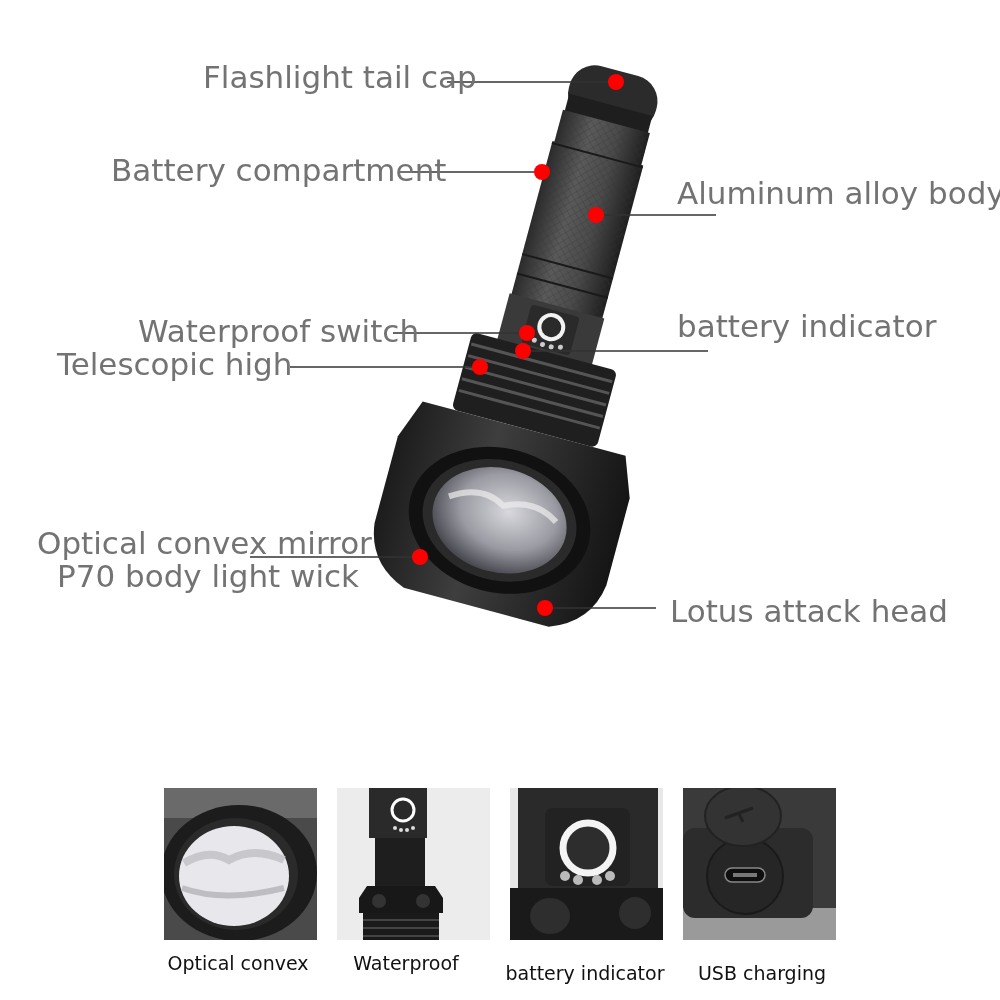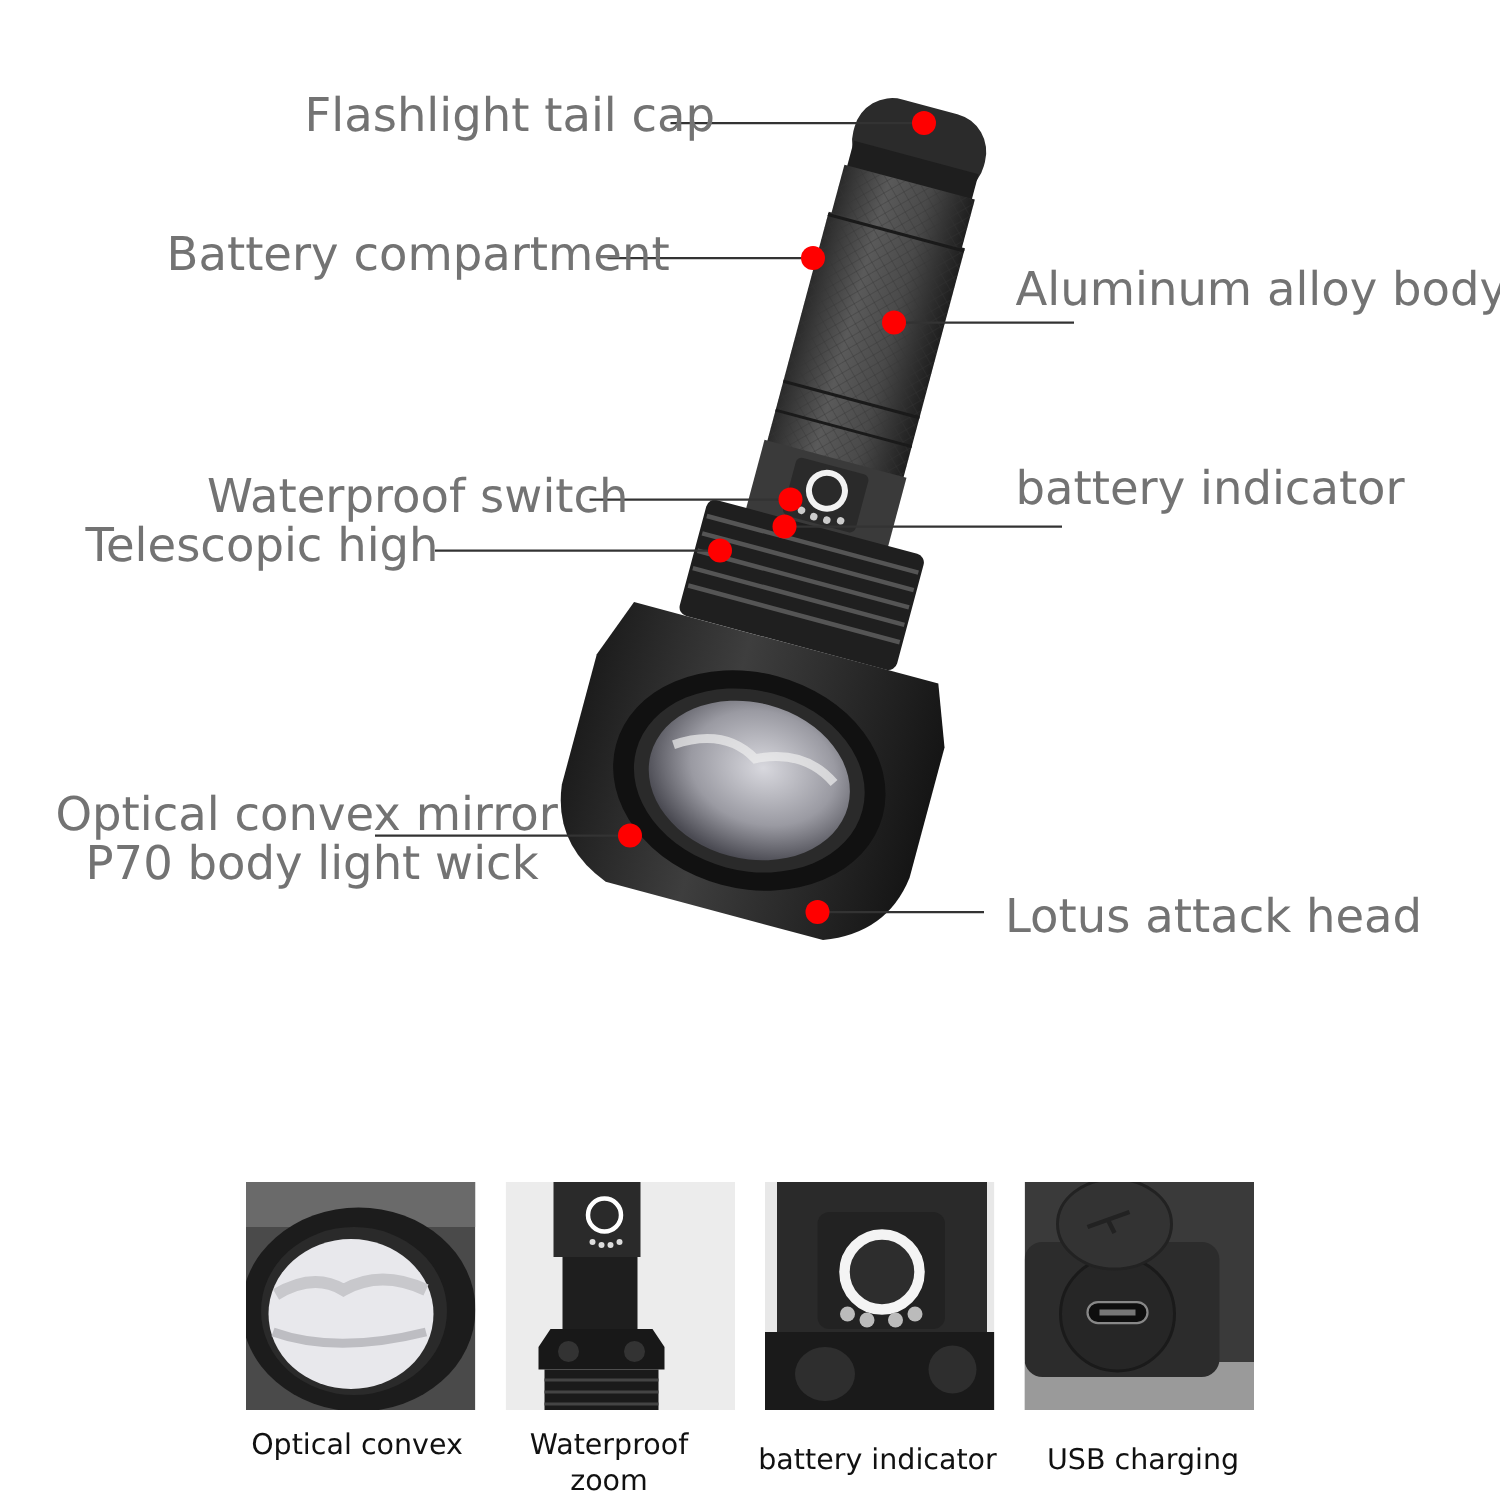--- a/index.html
+++ b/index.html
@@ -167,20 +167,19 @@
     <ellipse cx="60" cy="28" rx="38" ry="30" fill="#333" stroke="#222" stroke-width="2"></ellipse>
     <path d="M42 30 L70 20 M55 24 L60 34" stroke="#222" stroke-width="3" fill="none"></path>
   </svg>
 </div>
 
 <div class="caption" style="left:148px; top:952px;">
   <div>Optical convex</div>
 </div>
 <div class="caption" style="left:316px; top:952px;">
   <div>Waterproof</div>
-  <div>zoom</div>
 </div>
 <div class="caption" style="left:495px; top:962px;">
   <div>battery indicator</div>
 </div>
 <div class="caption" style="left:672px; top:962px;">
   <div>USB charging</div>
 </div>
 
 </body></html>

